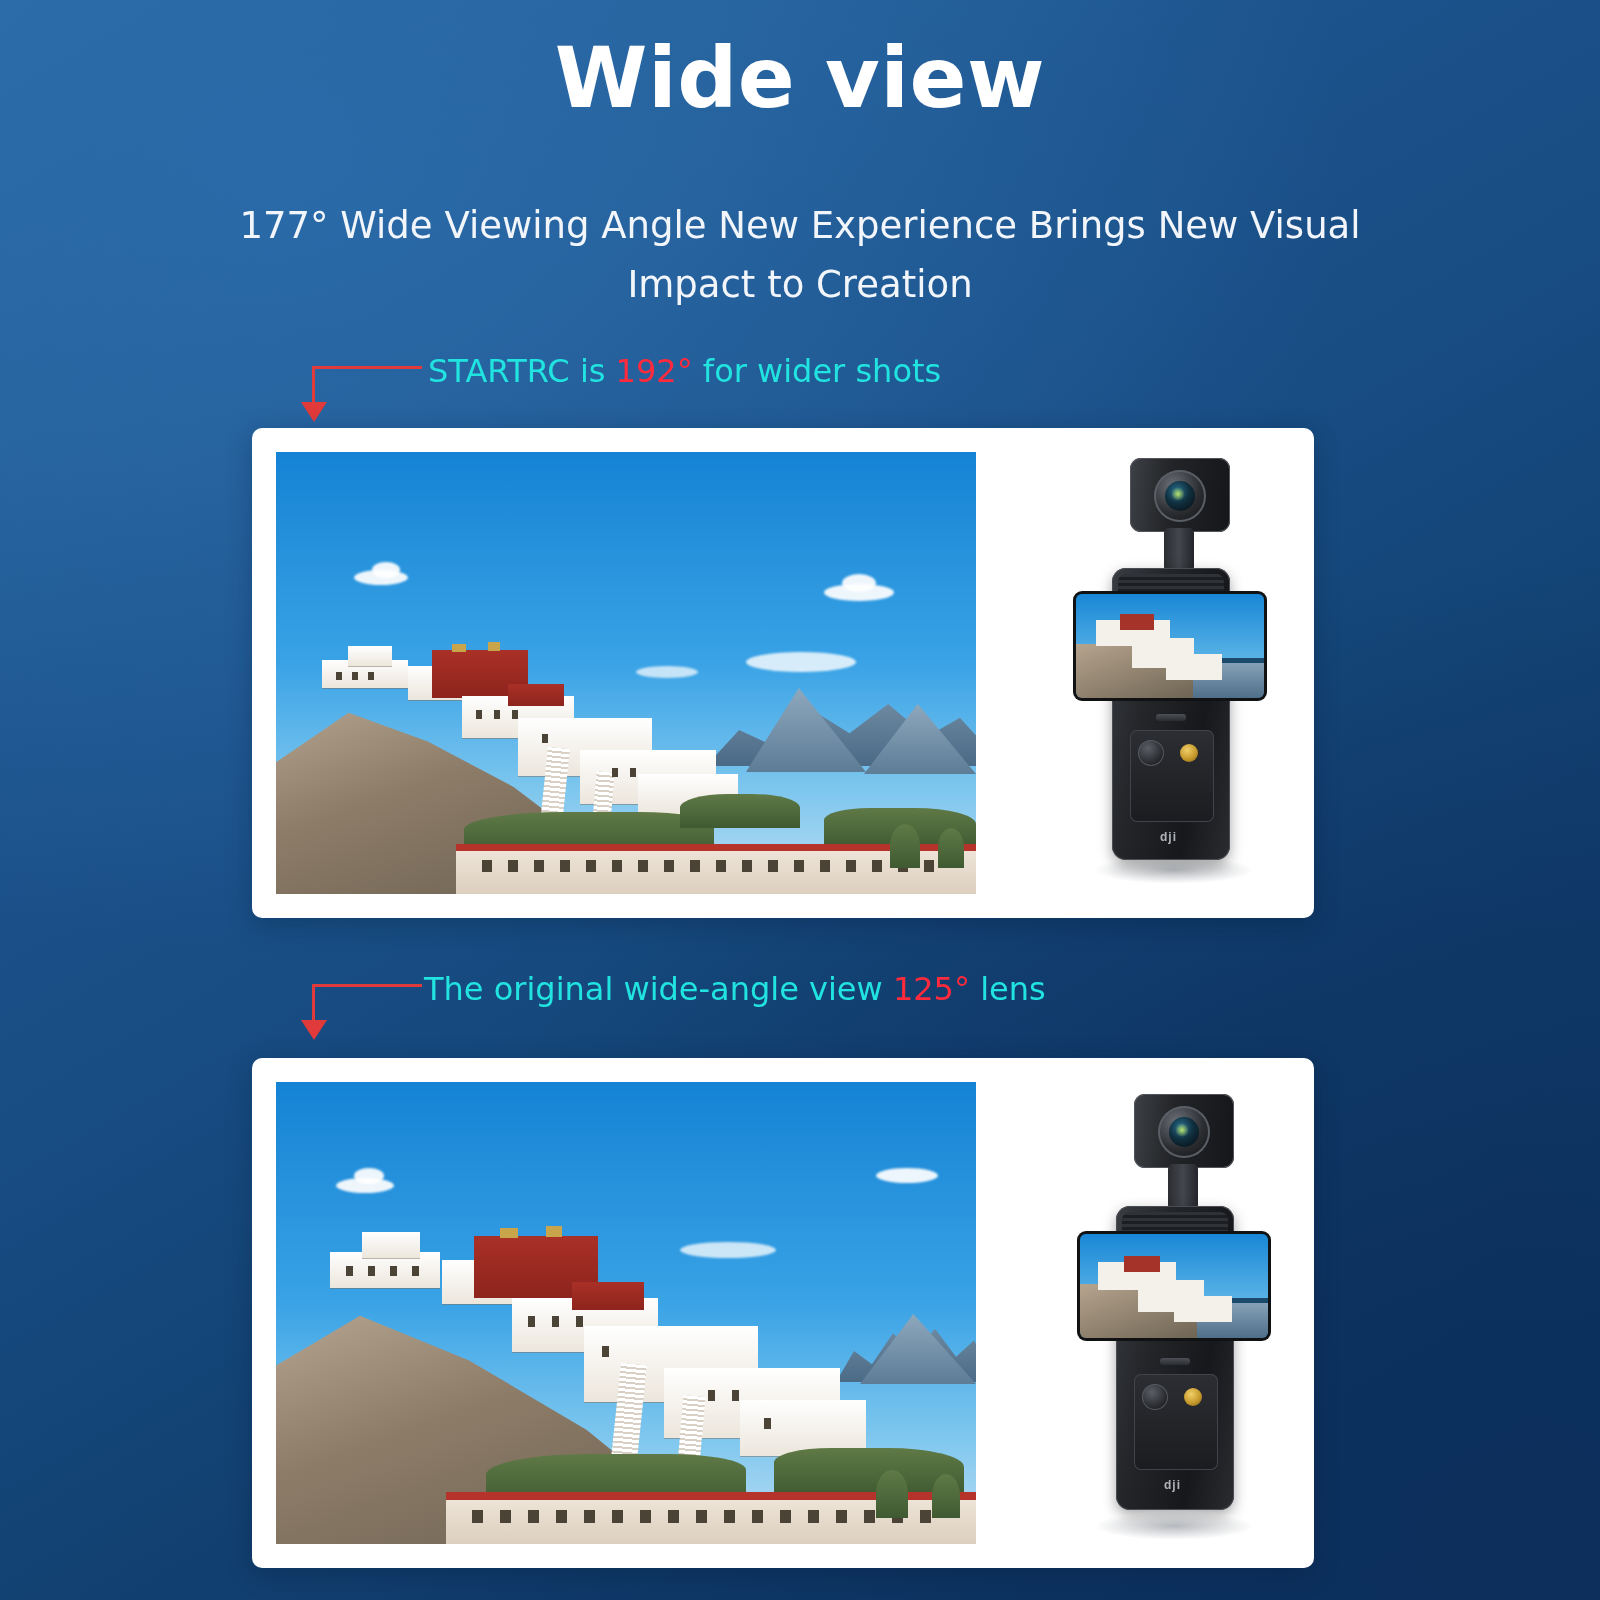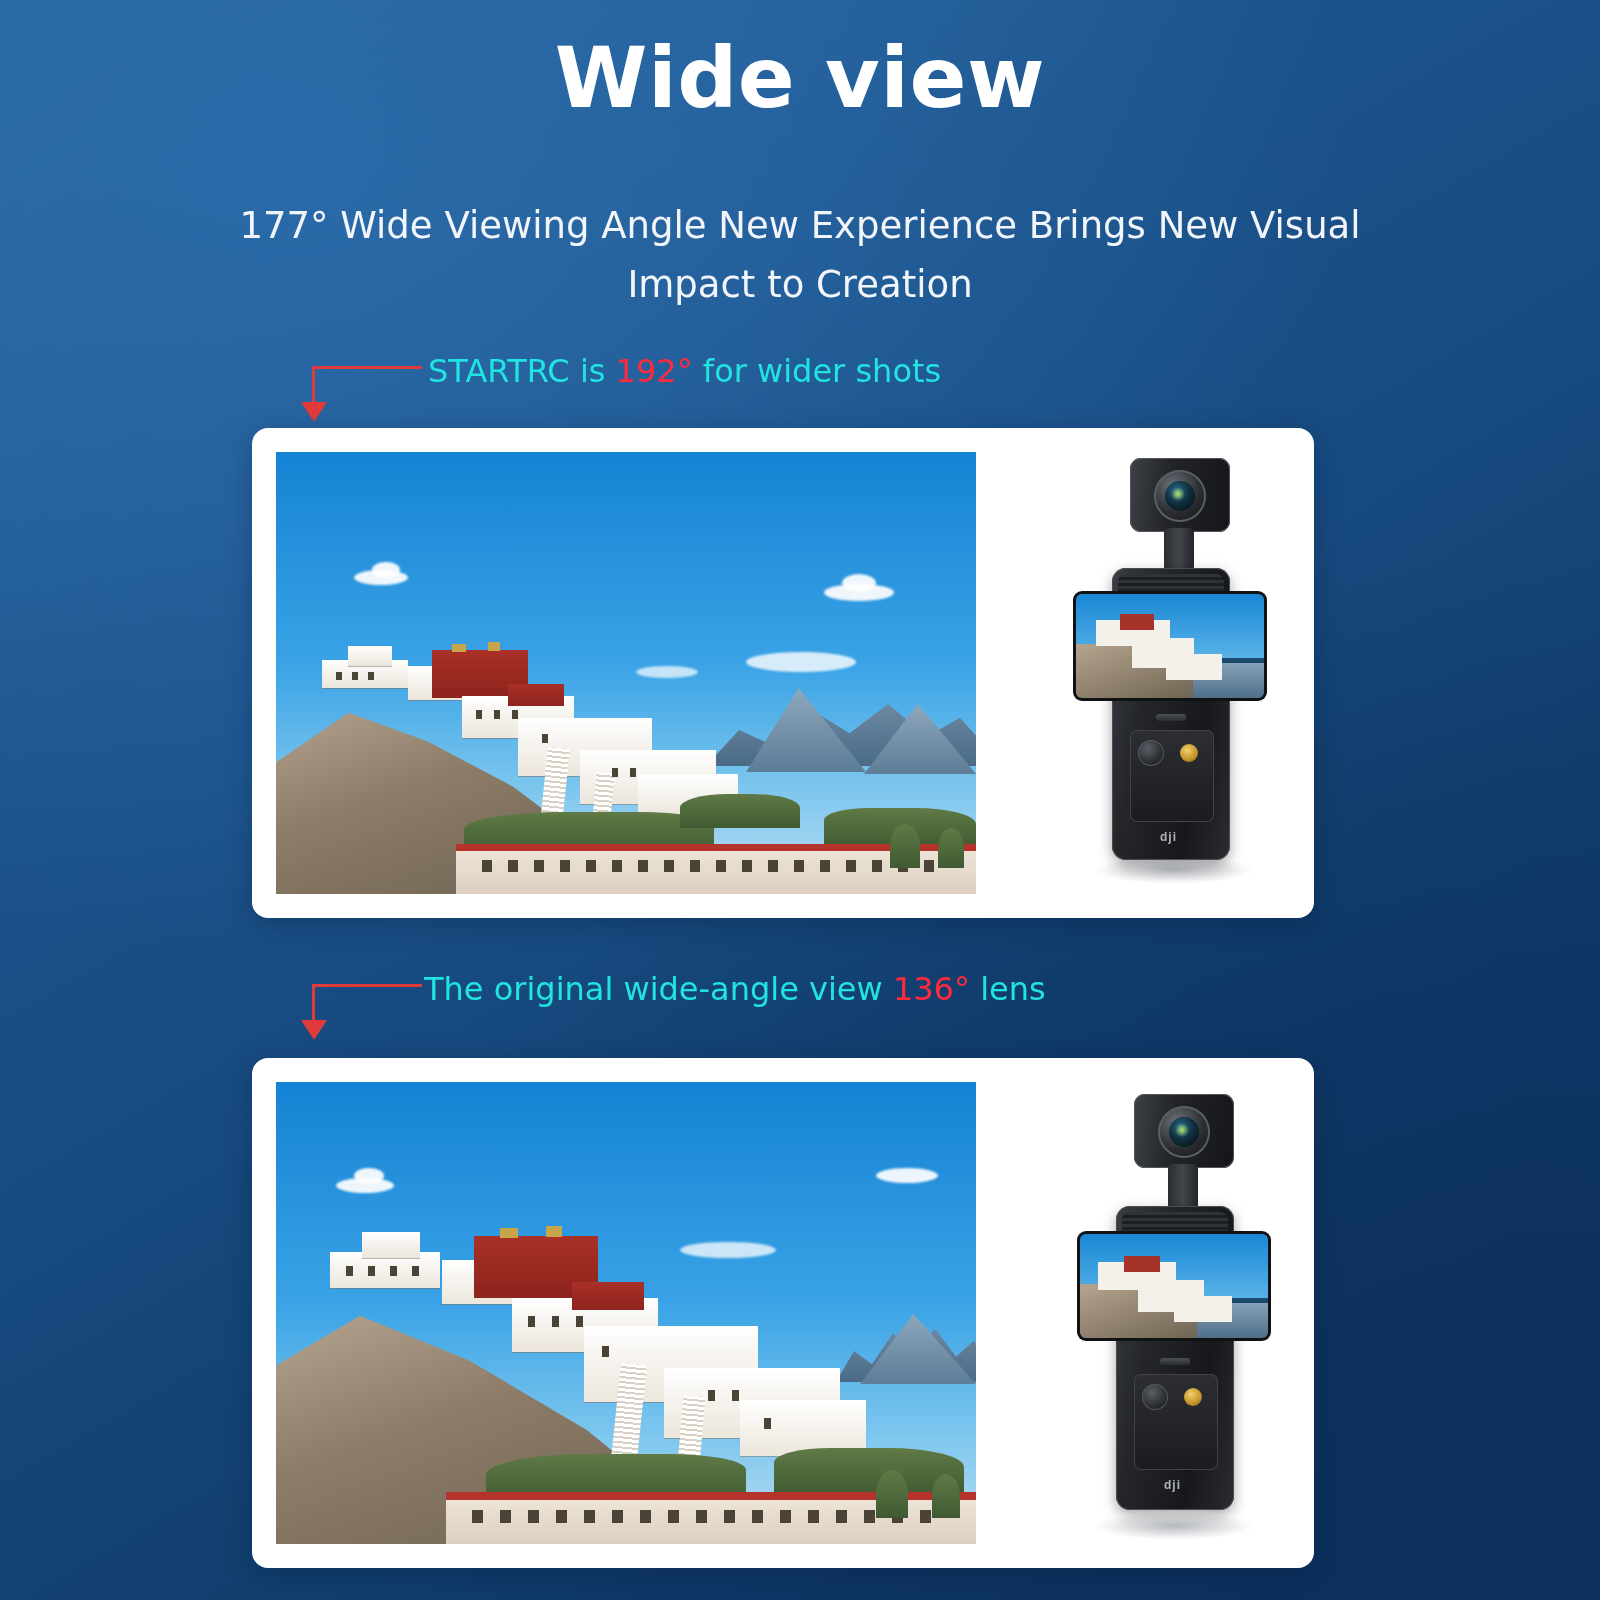--- a/index.html
+++ b/index.html
@@ -84,21 +84,21 @@
     border-right: 13px solid transparent;
     border-top: 20px solid #e03a3a;
   }
   .arrow-1 { left: 312px; top: 366px; width: 110px; height: 60px; }
   .arrow-2 { left: 312px; top: 984px; width: 110px; height: 60px; }
 
   
   .panel {
     position: absolute;
     background: #ffffff;
-    border-radius: 16px;
+    border-radius: 10px;
     box-shadow: 0 6px 26px rgba(3, 22, 45, 0.28);
   }
   .panel-1 { left: 252px; top: 428px; width: 1062px; height: 490px; }
   .panel-2 { left: 252px; top: 1058px; width: 1062px; height: 510px; }
 
   
   .photo {
     position: absolute;
     overflow: hidden;
     background: #1f8fd6;
@@ -400,21 +400,21 @@
         <div class="mini-rock"></div>
         <div class="mini-white" style="left:20px; top:26px; width:74px; height:26px;"></div>
         <div class="mini-red" style="left:44px; top:20px; width:34px; height:16px;"></div>
         <div class="mini-white" style="left:56px; top:44px; width:62px; height:30px;"></div>
         <div class="mini-white" style="left:90px; top:60px; width:56px; height:26px;"></div>
       </div>
     </div>
   </div>
 
   <div class="callout callout-2">
-    <span>The original wide-angle view </span><span class="hl">136°</span><span> lens</span>
+    <span>The original wide-angle view </span><span class="hl">125°</span><span> lens</span>
   </div>
   <div class="arrow arrow-2">
     <div class="hbar" style="width:110px;"></div>
     <div class="vbar" style="height:38px;"></div>
     <div class="head" style="left:-11px; top:36px;"></div>
   </div>
 
   <div class="panel panel-2">
 
     <div class="photo photo-2">

